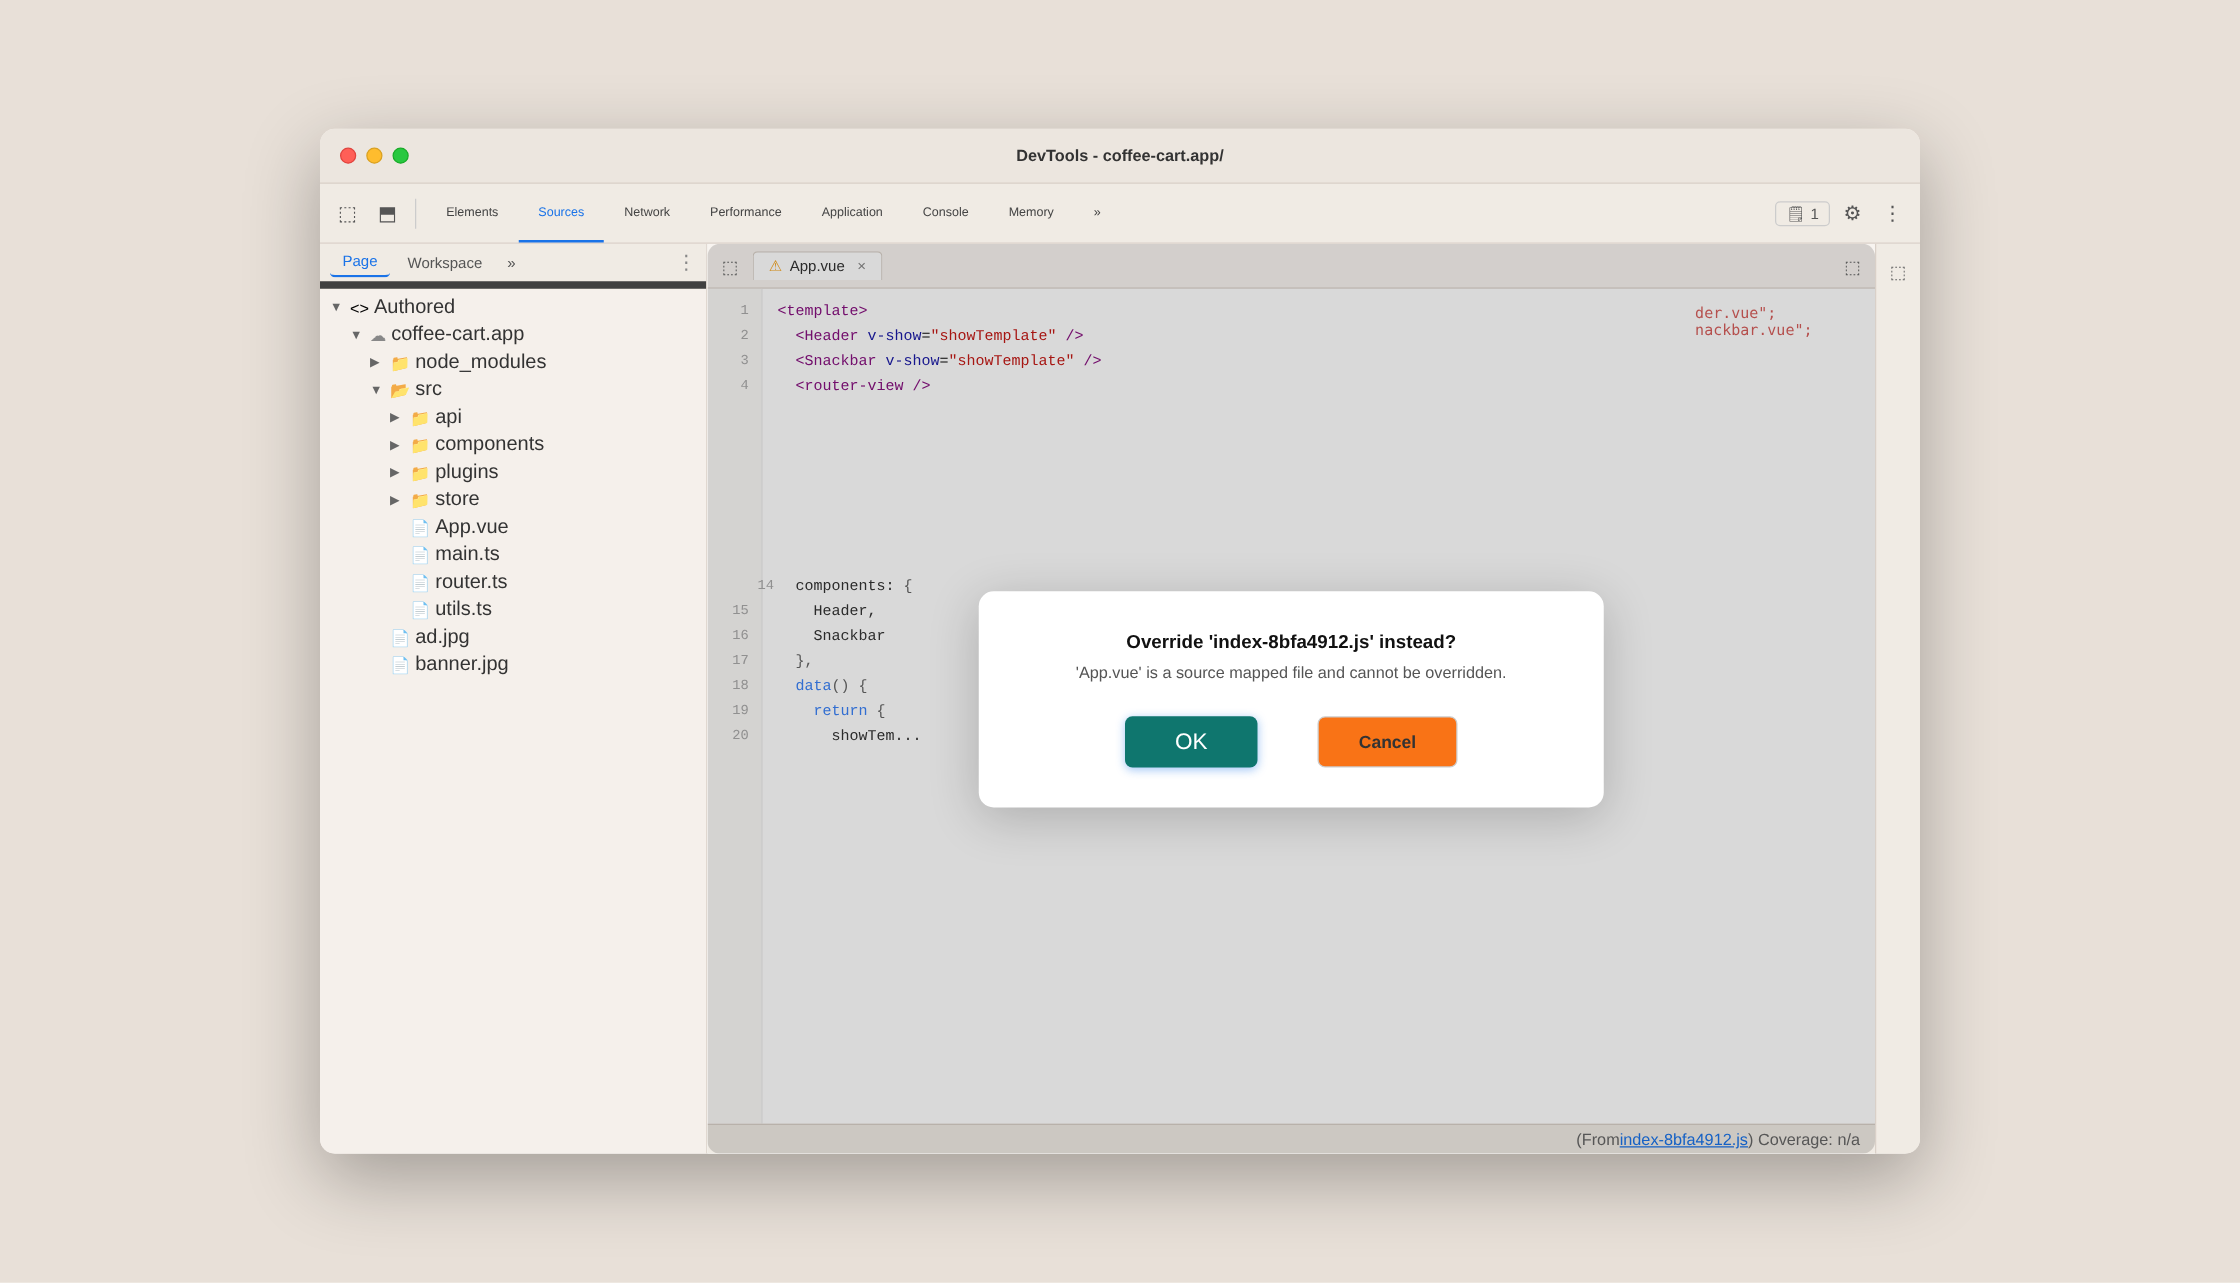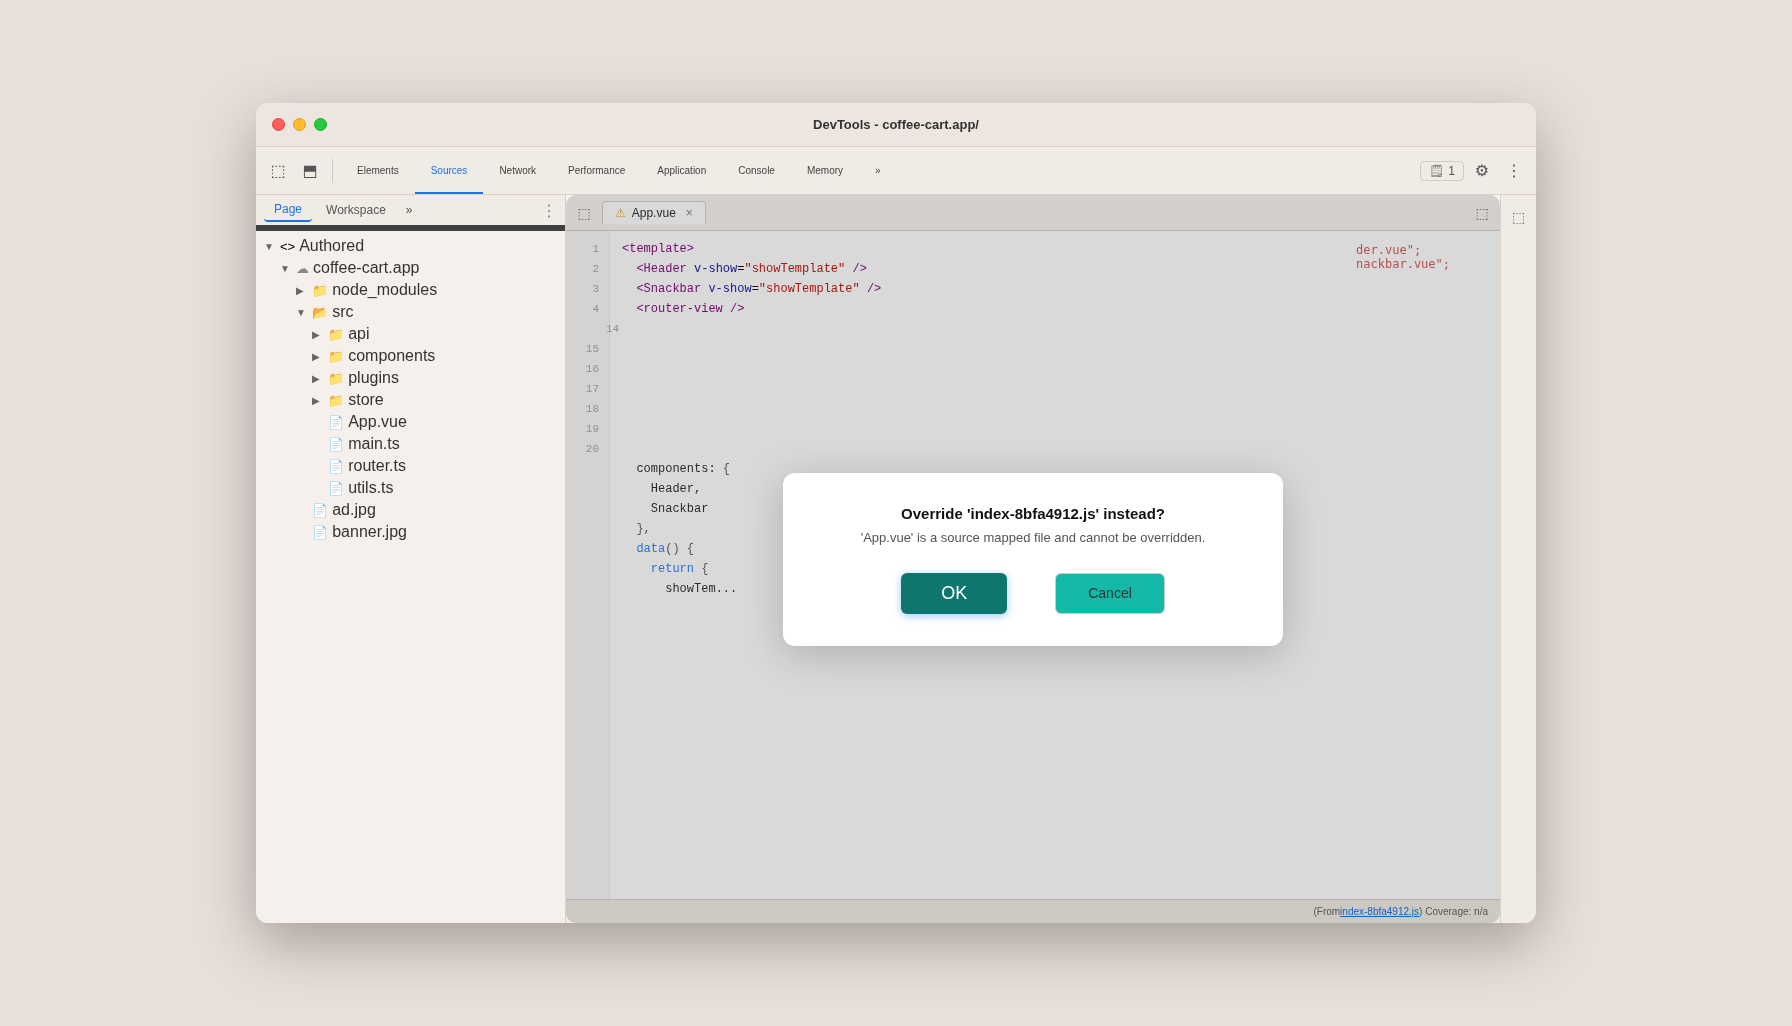--- a/index.html
+++ b/index.html
@@ -302,21 +302,21 @@
     }
     
     .status-bar {
       height: 24px;
       background: #f0ebe4;
       border-top: 1px solid #d9d0c8;
       display: flex;
       align-items: center;
       justify-content: flex-end;
       padding: 0 12px;
-      font-size: 10px;
+      font-size: 13px;
       color: #666;
       flex-shrink: 0;
     }
     .status-link { color: #1a73e8; text-decoration: underline; cursor: pointer; }
 
     
     .modal-overlay {
       position: absolute;
       top: 0; left: 0; right: 0; bottom: 0;
       background: rgba(0,0,0,0.15);
@@ -355,27 +355,27 @@
       color: #fff;
       border: none;
       border-radius: 6px;
       padding: 10px 40px;
       font-size: 18px;
       font-weight: 500;
       cursor: pointer;
       box-shadow: 0 2px 8px rgba(26,115,232,0.4);
     }
     .btn-cancel {
-      background: #14b8a6;
+      background: #f97316;
       color: #333;
       border: 1px solid #ccc;
       border-radius: 6px;
       padding: 10px 32px;
       font-size: 14px;
-      font-weight: 400;
+      font-weight: 700;
       cursor: pointer;
       margin-left: 36px;
     }
     
     .sidebar-wrapper {
       position: relative;
       flex: 1;
       overflow: hidden;
     }
   </style>
@@ -529,21 +529,21 @@
         </div>
         <div class="editor-right-toggle">⬚</div>
       </div>
 
       <div class="code-area">
         <div class="line-numbers">
           <div class="line-number">1</div>
           <div class="line-number">2</div>
           <div class="line-number">3</div>
           <div class="line-number">4</div>
-          <div class="line-number" style=" padding-left: 40px;">14</div>
+          <div class="line-number" style="margin-top: 140px; padding-left: 40px;">14</div>
           <div class="line-number">15</div>
           <div class="line-number">16</div>
           <div class="line-number">17</div>
           <div class="line-number">18</div>
           <div class="line-number">19</div>
           <div class="line-number">20</div>
         </div>
         <div class="code-content">
           <div class="code-line"><span class="tag">&lt;template&gt;</span></div>
           <div class="code-line">  <span class="tag">&lt;Header</span> <span class="attr">v-show</span>=<span class="val">"showTemplate"</span> <span class="tag">/&gt;</span></div>

